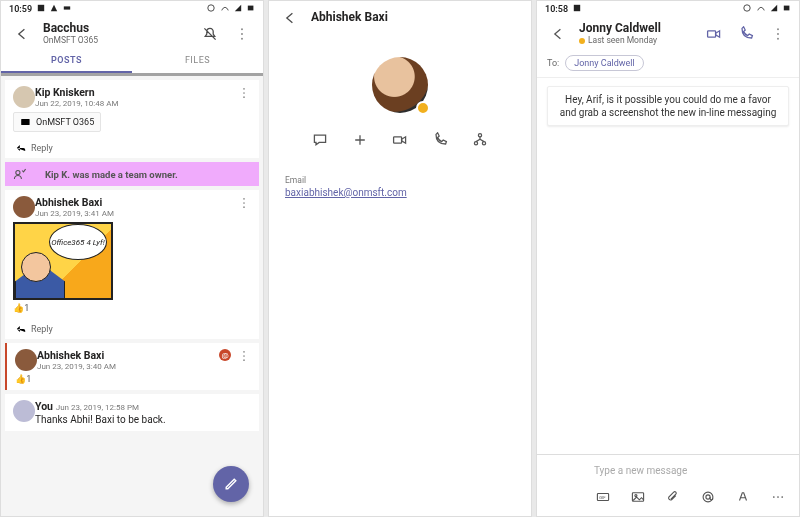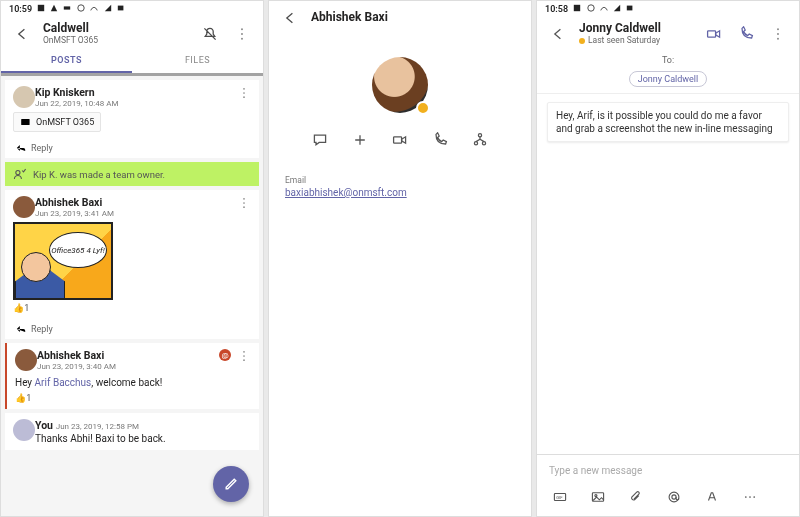--- a/index.html
+++ b/index.html
@@ -1,21 +1,21 @@
 <!DOCTYPE html>
 <html><head>
 <meta charset="utf-8">
 <style>
   * { box-sizing: border-box; margin: 0; padding: 0; }
   html, body { height: 100%; }
   body { font-family: -apple-system, "Segoe UI", Roboto, sans-serif; font-size: 11px; color: #252424; background:#e5e5e5;}
   .stage { width:800px; height:517px; display:flex; gap:4px; background:#e9e9e9;}
   .phone { flex:1; background:#fff; display:flex; flex-direction:column; position:relative; overflow:hidden; border:0.5px solid #ddd;}
   
-  .status { height:15px; display:flex; align-items:center; padding:0 8px; font-size:9px; font-weight:600; color:#222;}
+  .status { height:15px; display:flex; justify-content:space-between; align-items:center; padding:0 8px; font-size:9px; font-weight:600; color:#222;}
   .status .ricons svg { width:8px; height:8px; margin-left:3px; }
   .status .licons svg { width:8px; height:8px; margin-right:3px; }
   
   .hdr { display:flex; align-items:center; padding:6px 10px 4px 10px; gap:10px; }
   .hdr .title { font-size:12px; font-weight:700; line-height:1.1;}
   .hdr .sub   { font-size:8.5px; color:#686868; }
   .hdr .spacer { flex:1; }
   .icon-btn { width:22px; height:22px; display:flex; align-items:center; justify-content:center; color:#555; }
   .icon-btn svg { width:16px; height:16px; stroke:#4b4b4b; fill:none; stroke-width:1.6;}
   .hdr3 .icon-btn svg { stroke:#6264A7; }
@@ -28,46 +28,46 @@
   .card { background:#fff; margin:4px 4px 0 4px; padding:6px 8px; position:relative;}
   .card.reply { border-left:2px solid #c8472a; }
   .post-head { display:flex; }
   .avatar { width:22px; height:22px; border-radius:50%; background:#c7b9a8; display:flex; align-items:center; justify-content:center; font-size:9px; color:#fff;}
   .ph-name { font-size:10.5px; font-weight:700;}
   .ph-time { font-size:8px; color:#7a7a7a;}
   .card .more { position:absolute; right:8px; top:6px; color:#888;}
   .card-body { font-size:10px; padding:6px 0 2px 0;}
   .chip { display:inline-flex; align-items:center; gap:4px; background:#fafafa; border:0.5px solid #e4e4e4; border-radius:2px; padding:3px 6px; font-size:9px; margin-top:4px;}
   .replybar { display:flex; align-items:center; gap:4px; padding:4px 10px; font-size:9px; color:#666; background:#fff; margin:0 4px;}
-  .syschip { display:flex; align-items:center; gap:6px; background:#bef264; margin:4px 4px 0 4px; padding:5px 8px; font-size:9.5px; color:#555;}
+  .syschip { display:flex; align-items:center; gap:18px; background:#f0abfc; margin:4px 4px 0 4px; padding:5px 8px; font-size:9.5px; color:#555;font-weight:bold;}
   .comic { width:100px; height:78px; border:2px solid #222; background:linear-gradient(135deg,#ffd447 60%,#f8a81b 60%); position:relative; margin-top:4px;}
-  .comic .bubble { position:absolute; right:4px; top:8px; background:#fff; border:1.5px solid #222; border-radius:50%; width:58px; height:36px; display:flex; align-items:center; justify-content:center; font-size:8px; font-style:italic; text-align:center;}
+  .comic .bubble { position:absolute; right:4px; top:0; background:#fff; border:1.5px solid #222; border-radius:50%; width:58px; height:36px; display:flex; align-items:center; justify-content:center; font-size:8px; font-style:italic; text-align:center;}
   .comic .head { position:absolute; left:6px; top:28px; width:30px; height:30px; border-radius:50%; background:#f3c69e; border:1.5px solid #222;}
   .comic .shirt { position:absolute; left:0; bottom:0; width:50px; height:28px; background:#3b5aa5; border:1.5px solid #222; border-bottom:none; clip-path:polygon(0 100%,0 40%,30% 0,70% 0,100% 40%,100% 100%);}
   .react { font-size:9px; color:#555; padding-top:3px;}
   .fab { position:absolute; right:14px; bottom:14px; width:36px; height:36px; border-radius:50%; background:#6264A7; display:flex; align-items:center; justify-content:center; color:#fff; box-shadow:0 2px 5px rgba(0,0,0,0.3);}
   .fab svg{ width:16px; height:16px; stroke:#fff; fill:none; stroke-width:1.8;}
   .mention { color:#6264A7; }
   .atbadge { position:absolute; right:28px; top:6px; width:12px; height:12px; border-radius:50%; background:#c8472a; color:#fff; font-size:8px; display:flex; align-items:center; justify-content:center;}
   
   .profile-body { flex:1; padding:24px 16px; text-align:center; }
   .bigavatar { width:56px; height:56px; border-radius:50%; background:radial-gradient(circle at 40% 35%,#e8c29e 0 40%,#6b3f21 42% 70%,#2d2d2d 72% 100%); margin:0 auto; position:relative;}
   .presence { position:absolute; right:-2px; bottom:-2px; width:14px; height:14px; border-radius:50%; background:#f2b01e; border:2px solid #fff;}
   .action-row { display:flex; justify-content:center; gap:22px; padding:18px 0 26px 0;}
   .action-row .icon-btn { width:18px; height:18px; }
   .action-row svg { width:16px; height:16px; stroke:#555; fill:none; stroke-width:1.6;}
   .field-lbl { font-size:8.5px; color:#7a7a7a; text-align:left;}
   .field-val { font-size:10px; color:#6264A7; text-decoration:underline; text-align:left; padding-top:2px;}
   
   .presence-dot { width:6px; height:6px; border-radius:50%; background:#f2b01e; display:inline-block; margin-right:3px; vertical-align:middle;}
-  .to-row { display:flex; align-items:center; gap:6px; padding:6px 10px; border-bottom:0.5px solid #eee; font-size:9px; color:#666;flex-direction:column;}
+  .to-row { display:flex; align-items:center; gap:6px; padding:6px 10px; border-bottom:0.5px solid #eee; font-size:9px; color:#666;}
   .pill { border:1px solid #c7c7d6; border-radius:10px; padding:2px 8px; color:#6264A7; font-size:9px;}
-  .chat-body { flex:1; padding:8px 10px; }
+  .chat-body { flex:1; padding:8px 10px;text-align:center; }
   .draft { background:#fff; border:0.5px solid #eee; box-shadow:0 1px 2px rgba(0,0,0,0.08); padding:6px 8px; font-size:10px; color:#333; line-height:1.3; border-radius:2px;}
-  .composer { border-top:0.5px solid #ddd;}
+  .composer { border-top:0.5px solid #ddd;padding-left:45px;}
   .compose-input { padding:10px 12px; font-size:10px; color:#aaa;}
   .compose-icons { display:flex; gap:16px; padding:0 12px 8px 12px; align-items:center;}
   .compose-icons svg { width:14px; height:14px; stroke:#555; fill:none; stroke-width:1.6;}
 </style>
 </head>
 <body>
 
 <svg width="0" height="0" style="position:absolute">
   <defs>
     <g id="i-back">
@@ -173,21 +173,21 @@
           </svg>
     </span>
   </div>
   <div class="hdr">
     <div class="icon-btn">
           <svg viewBox="0 0 20 20">
             <use href="#i-back"></use>
           </svg>
         </div>
     <div>
-      <div class="title">Caldwell</div>
+      <div class="title">Bacchus</div>
       <div class="sub">OnMSFT O365</div>
     </div>
     <div class="spacer"></div>
     <div class="icon-btn">
           <svg viewBox="0 0 20 20">
             <use href="#i-bell-off"></use>
           </svg>
         </div>
     <div class="icon-btn">
           <svg viewBox="0 0 20 20">
@@ -264,23 +264,20 @@
       <div class="more"><svg width="14" height="14" viewBox="0 0 20 20">
               <use href="#i-more-v"></use>
             </svg></div>
       <div class="post-head">
         <div class="avatar" style="background:#8a5a3c"></div>
         <div>
           <div class="ph-name">Abhishek Baxi</div>
           <div class="ph-time">Jun 23, 2019, 3:40 AM</div>
         </div>
       </div>
-      <div class="card-body">
-        <span>Hey </span><span class="mention">Arif Bacchus</span><span>, welcome back!</span>
-      </div>
       <div class="react">👍1</div>
     </div>
 
     <div class="card" style="margin-bottom:-10px">
       <div class="post-head">
         <div class="avatar" style="background:#bcbcd6"></div>
         <div>
           <span class="ph-name">You</span>
           <span class="ph-time" style="">Jun 23, 2019, 12:58 PM</span>
           <div class="card-body" style="padding:1px 0 0 0">Thanks Abhi! Baxi to be back.</div>
@@ -364,21 +361,21 @@
     </span>
   </div>
   <div class="hdr hdr3">
     <div class="icon-btn">
           <svg viewBox="0 0 20 20" style="stroke:#555">
             <use href="#i-back"></use>
           </svg>
         </div>
     <div>
       <div class="title">Jonny Caldwell</div>
-      <div class="sub"><span class="presence-dot"></span><span>Last seen Saturday</span></div>
+      <div class="sub"><span class="presence-dot"></span><span>Last seen Monday</span></div>
     </div>
     <div class="spacer"></div>
     <div class="icon-btn">
           <svg viewBox="0 0 20 20">
             <use href="#i-video"></use>
           </svg>
         </div>
     <div class="icon-btn">
           <svg viewBox="0 0 20 20">
             <use href="#i-call"></use>

